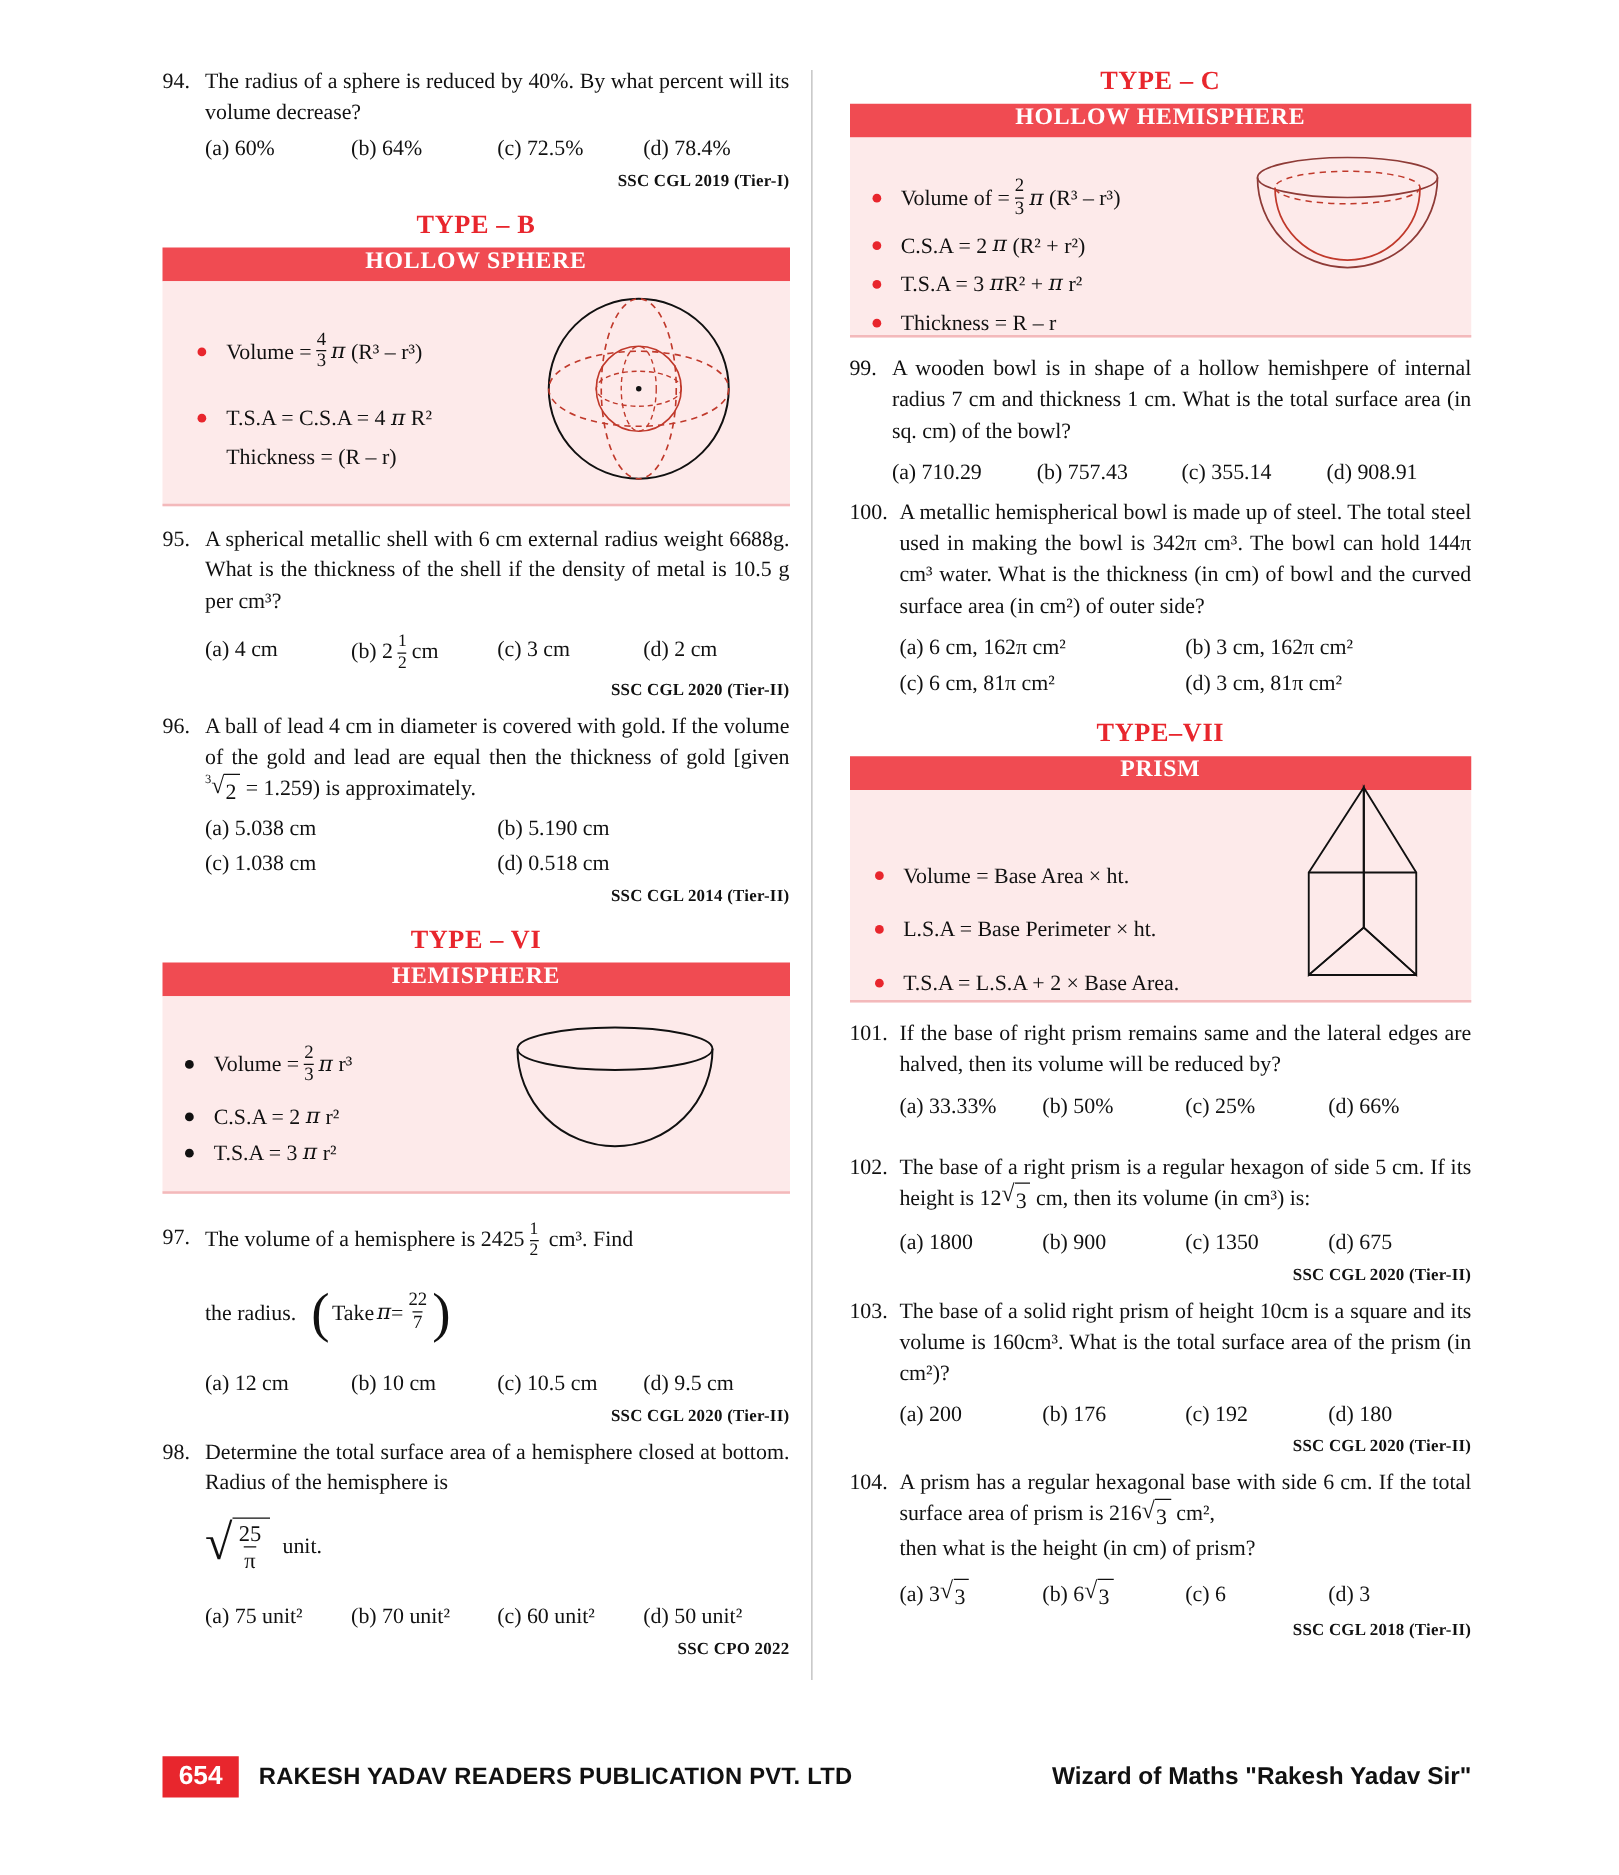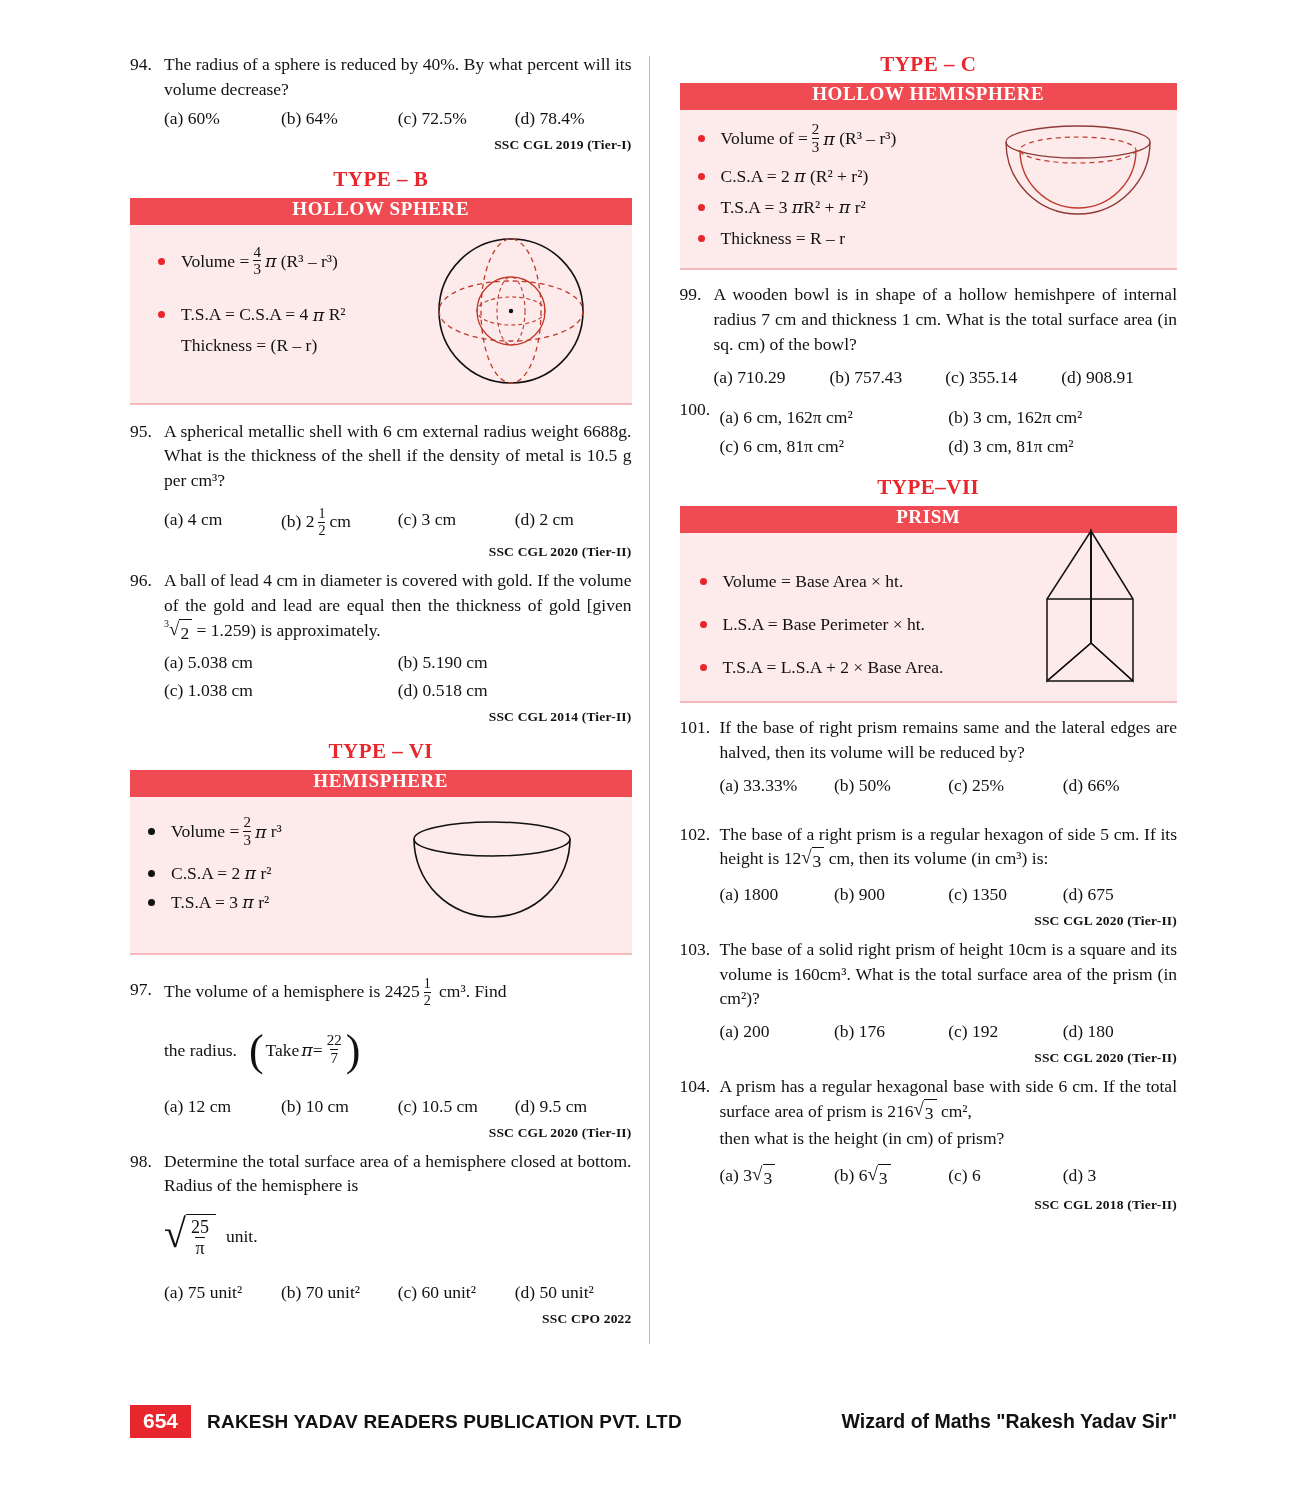--- a/index.html
+++ b/index.html
@@ -79,21 +79,21 @@
     text-align:center;
     font-weight:bold;
     font-size:19px;
     letter-spacing:.6px;
     padding:0 0 5px 0;
   }
   .pinkbox {
     background:#fdeaea;
     border-bottom:2px solid #f3b9bb;
     position:relative;
-    padding:4px 10px 14px 10px;
+    padding:24px 10px 14px 10px;
   }
   .formula-line {
     display:flex;
     align-items:center;
     font-size:17.5px;
     margin:6px 0 10px 18px;
   }
   .bullet {
     width:7px; height:7px;
     border-radius:50%;
@@ -390,20 +390,21 @@
             <span>(b)  757.43</span>
             <span>(c)  355.14</span>
             <span>(d)  908.91</span>
           </div>
         </div>
       </div>
 
       <div class="q" style="margin-top:8px;">
         <div class="num wide">100.</div>
         <div class="body">
+          <div>A metallic hemispherical bowl is made up of steel. The total steel used in making the bowl is 342π cm³. The bowl can hold  144π cm³ water. What is the thickness (in cm) of bowl and the curved surface area (in cm²) of outer side?</div>
           <div class="opts o2" style="margin-top:8px;">
             <span>(a) 6 cm, 162π cm²</span>
             <span>(b)  3 cm, 162π cm²</span>
           </div>
           <div class="opts o2">
             <span>(c) 6 cm, 81π cm²</span>
             <span>(d)  3 cm, 81π cm²</span>
           </div>
         </div>
       </div>

